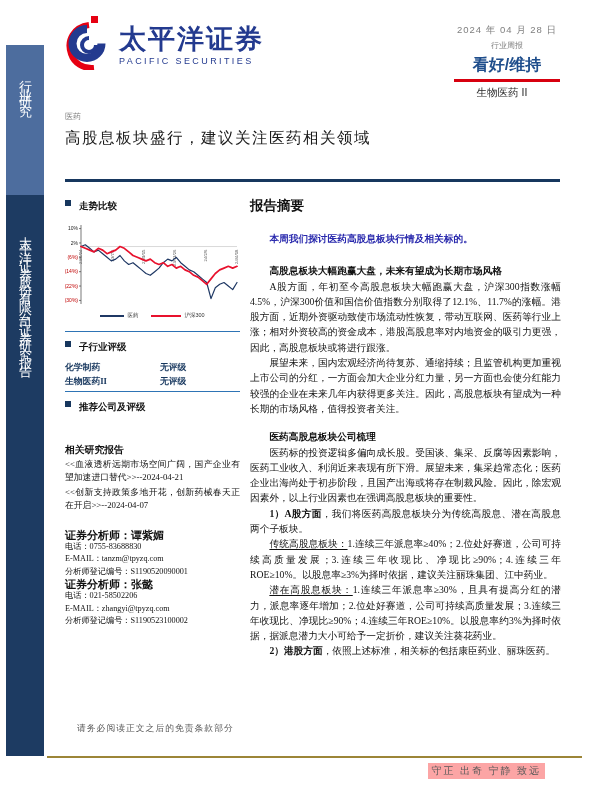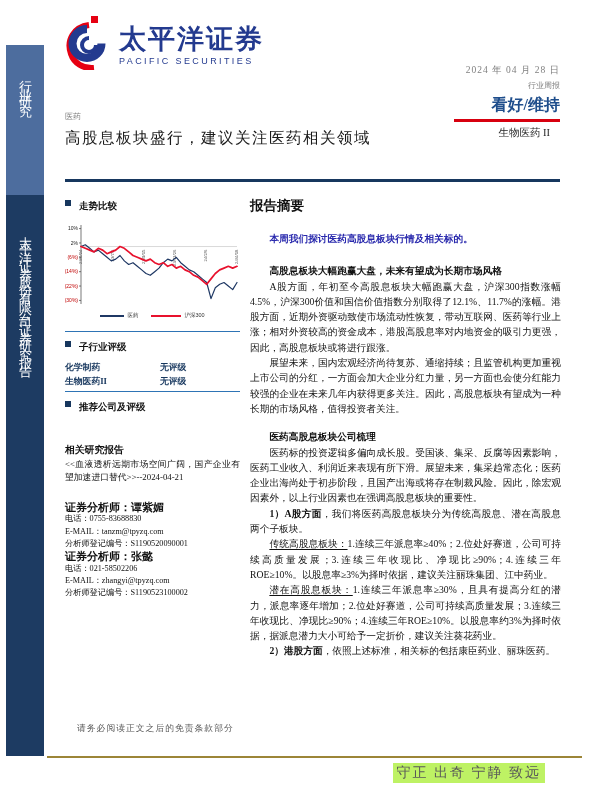--- a/index.html
+++ b/index.html
@@ -11,21 +11,21 @@
   .sidebar-top { top:45px; height:150px; background:#4d6d9e; padding-top:25px; }
   .sidebar-bottom { top:195px; height:561px; background:#1d3b62; padding-top:31px; }
   .sidebar span { writing-mode:vertical-rl; font-size:13px; letter-spacing:8px; font-family:"Liberation Serif",serif; }
 
   
   .logo { position:absolute; left:64px; top:16px; display:flex; gap:9px; align-items:center; }
   .logo-text { font-family:"Liberation Sans",sans-serif; color:#233a8f; }
   .logo-cn { font-size:27px; font-weight:bold; letter-spacing:2px; line-height:30px; }
   .logo-en { font-size:9px; letter-spacing:2.4px; margin-top:2px; }
 
-  .header-meta { position:absolute; right:52px; top:24px; text-align:right; font-family:Liberation Serif, serif;margin-top:40px; }
+  .header-meta { position:absolute; right:52px; top:24px; text-align:center; font-family:Liberation Sans, sans-serif; }
   .meta-date { font-size:9.5px; color:#7f7f7f; letter-spacing:1px; }
   .meta-type { font-size:8px; color:#7f7f7f; margin-top:3px; }
   .meta-rating { font-size:16px; color:#1f4e8c; margin-top:4px; font-weight:bold; }
   .meta-redline { height:2.5px; background:#d7000f; width:106px; margin:3px 0 4px auto; }
   .meta-industry { font-size:10.5px; color:#262626; padding-right:10px; }
 
   
   .category { position:absolute; left:65px; top:111px; font-size:8px; color:#808080; }
   .page-title { position:absolute; left:65px; top:128px; width:480px; font-size:15.5px; letter-spacing:1.5px; color:#1a1a1a; }
   .title-rule { position:absolute; left:65px; top:179px; width:495px; height:3px; background:#17375e; }
@@ -57,21 +57,21 @@
   .sum-head { font-size:13.5px; font-weight:bold; margin-bottom:16px; }
   .p { font-size:9.7px; line-height:15.3px; text-align:justify; text-indent:2em; }
   .p-blue { color:#2929ad; font-weight:bold; margin-bottom:17px; }
   .p-h { font-weight:bold; }
   .gap { margin-top:13px; }
   .p u { text-underline-offset:1.5px; }
 
   
   .footer-line { position:absolute; left:47px; top:756px; width:535px; height:2px; background:#9c8537; }
   .footer-disclaimer { position:absolute; left:77px; top:723px; font-size:8.8px; color:#595959; letter-spacing:1px; }
-  .footer-motto { position:absolute; right:67px; top:763px; font-size:14px; color:#595959; background:#bef264; padding:1px 4px; letter-spacing:2px; }
+  .footer-motto { position:absolute; right:67px; top:763px; font-size:10px; color:#595959; background:#fca5a5; padding:1px 4px; letter-spacing:2px; }
 </style>
 </head>
 <body>
 
 <div>
 
   <div class="sidebar sidebar-top">
     <span>行业研究</span>
   </div>
   <div class="sidebar sidebar-bottom">
@@ -161,20 +161,21 @@
         <span>无评级</span>
       </div>
     </div>
     <div class="divider2"></div>
     <div class="sec-head mt">
       <span class="sq"></span>
       <span>推荐公司及评级</span>
     </div>
     <div class="related-head">相关研究报告</div>
     <div class="report-item">&lt;&lt;血液透析远期市场空间广阔，国产企业有望加速进口替代&gt;&gt;--2024-04-21</div>
+    <div class="report-item">&lt;&lt;创新支持政策多地开花，创新药械春天正在开启&gt;&gt;--2024-04-07</div>
     <div class="analysts">
       <div class="an-title">证券分析师：谭紫媚</div>
       <div class="an-line">电话：0755-83688830</div>
       <div class="an-line">E-MAIL：tanzm@tpyzq.com</div>
       <div class="an-line">分析师登记编号：S1190520090001</div>
       <div class="an-title">证券分析师：张懿</div>
       <div class="an-line">电话：021-58502206</div>
       <div class="an-line">E-MAIL：zhangyi@tpyzq.com</div>
       <div class="an-line">分析师登记编号：S1190523100002</div>
     </div>

